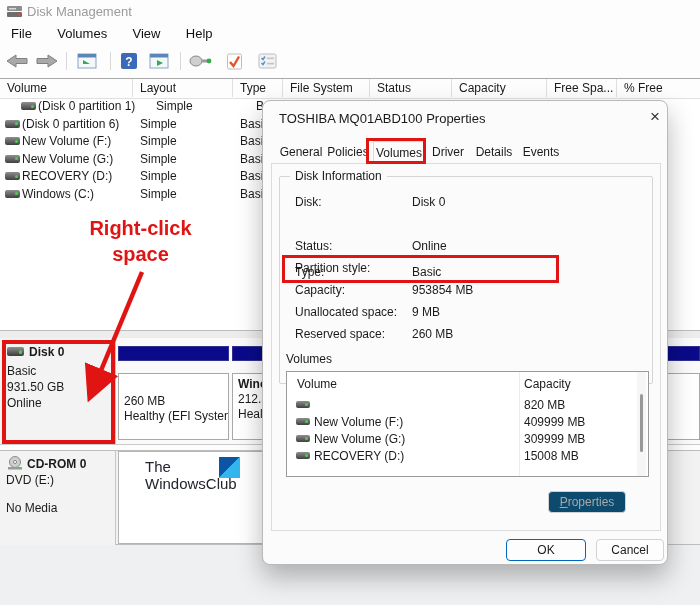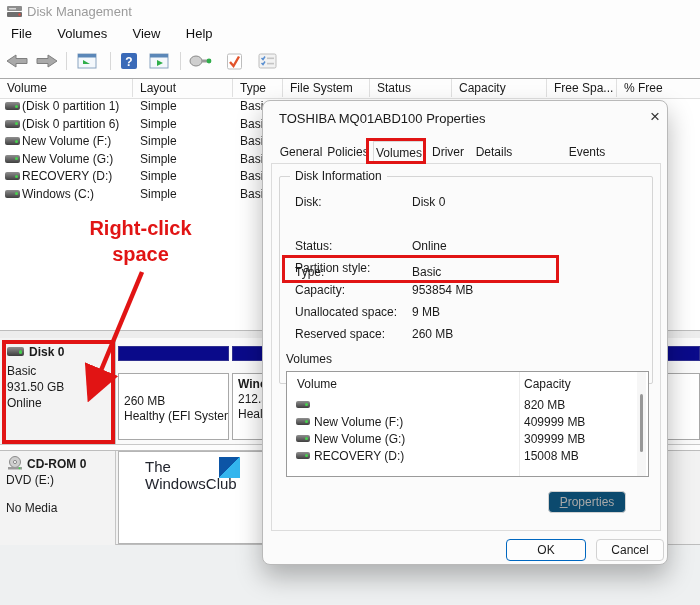--- a/index.html
+++ b/index.html
@@ -190,21 +190,21 @@
     <div class="lv-head">
       <div class="lv-col" style="left:0;width:133px;">Volume</div>
       <div class="lv-col" style="left:133px;width:100px;">Layout</div>
       <div class="lv-col" style="left:233px;width:50px;">Type</div>
       <div class="lv-col" style="left:283px;width:87px;">File System</div>
       <div class="lv-col" style="left:370px;width:82px;">Status</div>
       <div class="lv-col" style="left:452px;width:95px;">Capacity</div>
       <div class="lv-col" style="left:547px;width:70px;">Free Spa...</div>
       <div class="lv-col" style="left:617px;width:83px;border-right:none;">% Free</div>
     </div>
-    <div class="lv-row" style="top:19px;">
+    <div class="lv-row" style="top:19px;margin-left:16px;">
       <span class="vol-ico"></span>
       <span class="lv-name">(Disk 0 partition 1)</span>
       <span class="lv-layout">Simple</span>
       <span class="lv-type">Basic</span>
     </div>
     <div class="lv-row" style="top:36.5px;">
       <span class="vol-ico"></span>
       <span class="lv-name">(Disk 0 partition 6)</span>
       <span class="lv-layout">Simple</span>
       <span class="lv-type">Basic</span>
@@ -287,21 +287,21 @@
 
   <div class="abs dialog">
     <span class="dlg-title">TOSHIBA MQ01ABD100 Properties</span>
     <span class="dlg-close"></span>
 
     <span class="tab" style="left:14px;width:48px;">General</span>
     <span class="tab" style="left:62px;width:46px;">Policies</span>
     <span class="tab sel" style="left:110px;width:52px;">Volumes</span>
     <span class="tab" style="left:164px;width:42px;">Driver</span>
     <span class="tab" style="left:208px;width:46px;">Details</span>
-    <span class="tab" style="left:256px;width:44px;margin-left:46px;">Events</span>
+    <span class="tab" style="left:256px;width:44px;">Events</span>
 
     <div class="tab-box"></div>
 
     <div class="groupbox">
       <span class="gb-legend">Disk Information</span>
       <div class="fld" style="top:14px;">
         <span class="fld-label">Disk:</span>
         <span class="fld-value">Disk 0</span>
       </div>
       <div class="fld" style="top:52px;margin-top:32px;">

